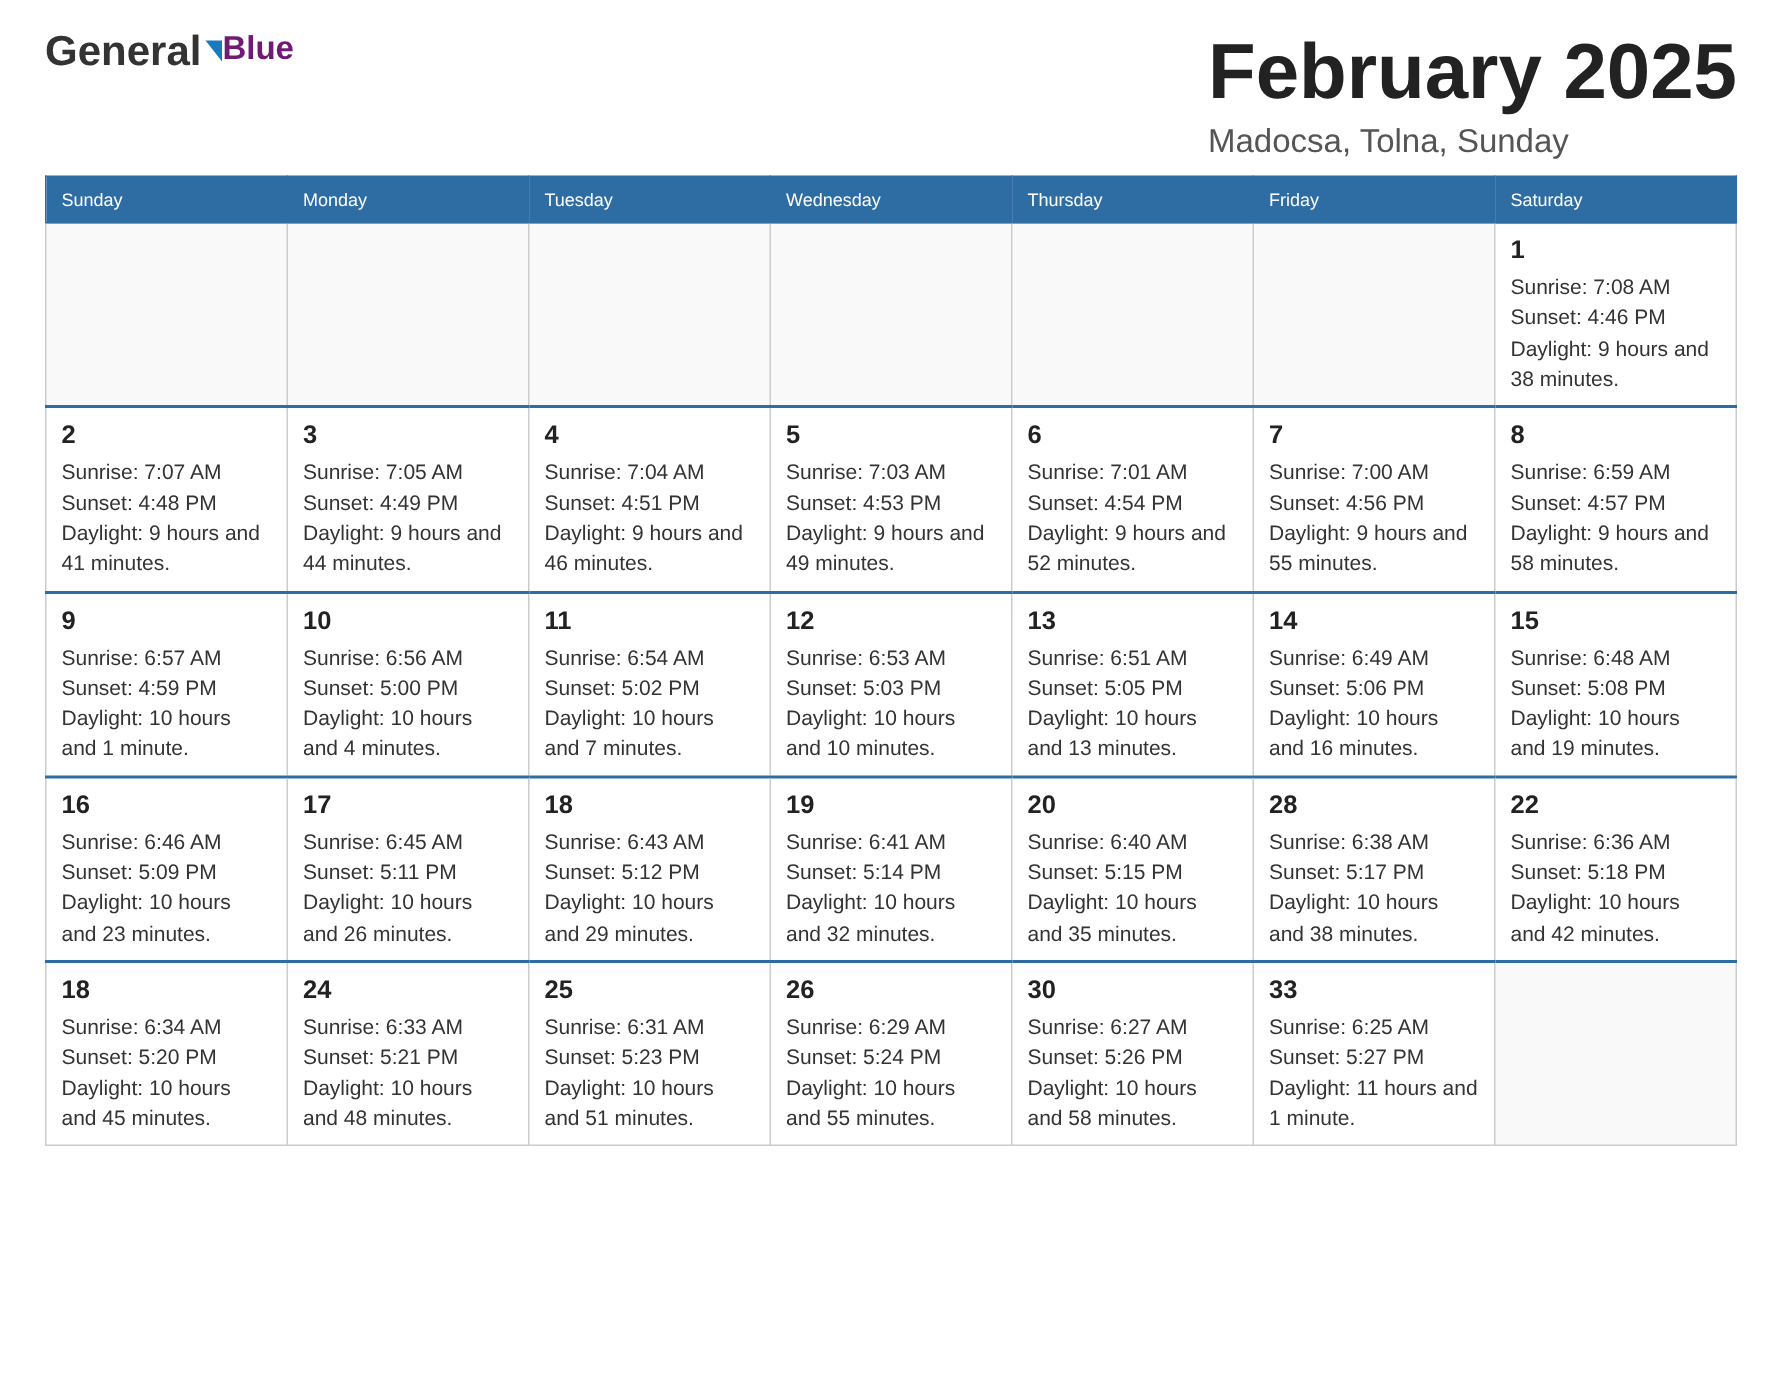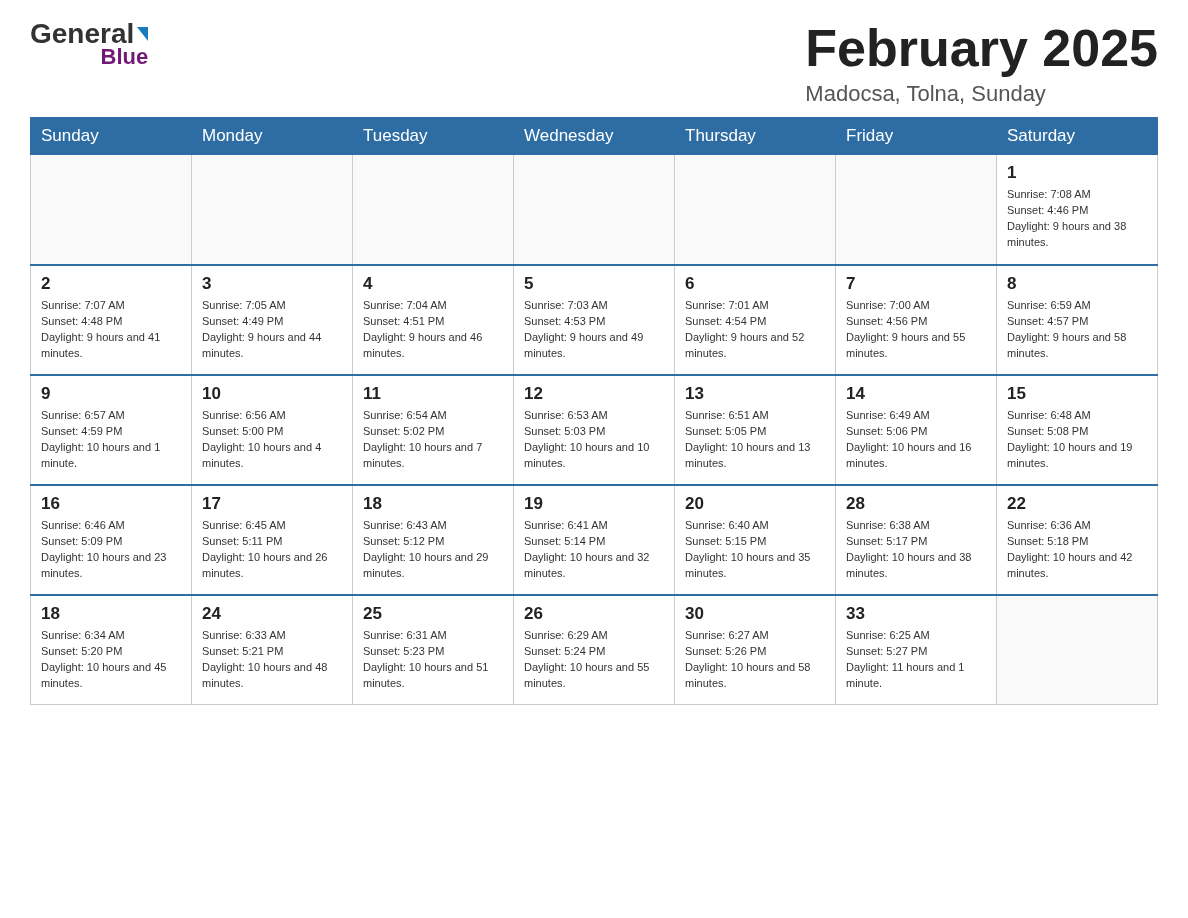--- a/index.html
+++ b/index.html
@@ -11,22 +11,22 @@
       min-height: 918px;
     }
     .header {
       display: flex;
       justify-content: space-between;
       align-items: flex-start;
       margin-bottom: 10px;
     }
     .logo {
       display: flex;
-      flex-direction: column;
-      align-items: flex-end;
+      flex-direction: row;
+      align-items: center;
     }
     .logo-text {
       font-size: 28px;
       font-weight: bold;
       color: #333;
       line-height: 1;
     }
     .logo-bottom {
       font-size: 22px;
       font-weight: bold;
@@ -50,39 +50,39 @@
     .calendar {
       width: 100%;
       border-collapse: collapse;
       margin-top: 10px;
     }
     .calendar th {
       background-color: #2e6da4;
       color: white;
       text-align: left;
       padding: 8px 10px;
-      font-size: 17px;
+      font-size: 12px;
       font-weight: normal;
       border: 1px solid #2e6da4;
     }
     .calendar td {
       border: 1px solid #ccc;
       vertical-align: top;
       padding: 8px 10px;
       width: 14.28%;
       height: 110px;
     }
     .day-number {
       font-size: 17px;
       font-weight: bold;
       color: #222;
       margin-bottom: 4px;
     }
     .day-info {
-      font-size: 11px;
+      font-size: 14px;
       color: #333;
       line-height: 1.45;
     }
     .empty-cell {
       background: #f9f9f9;
     }
     .row-separator td {
       border-top: 2px solid #2e6da4;
     }
   </style>

